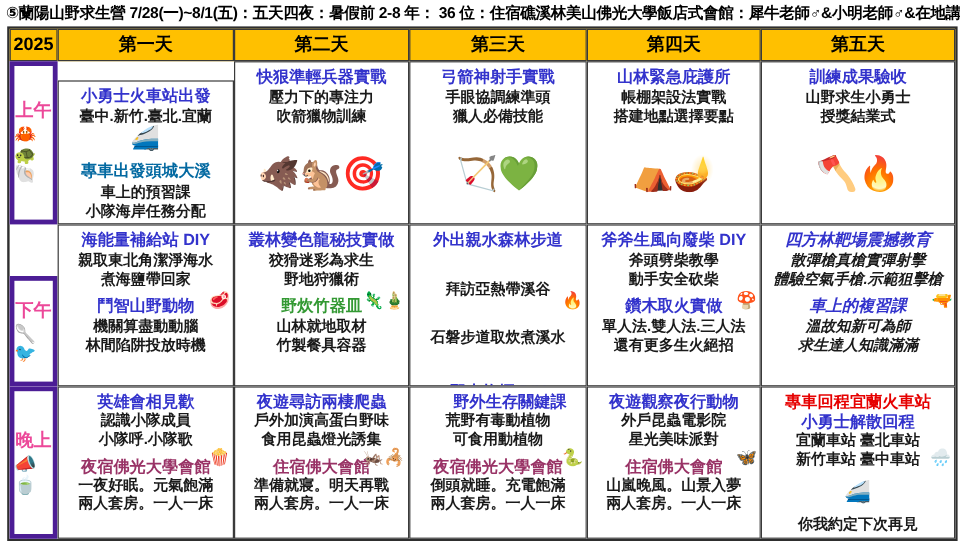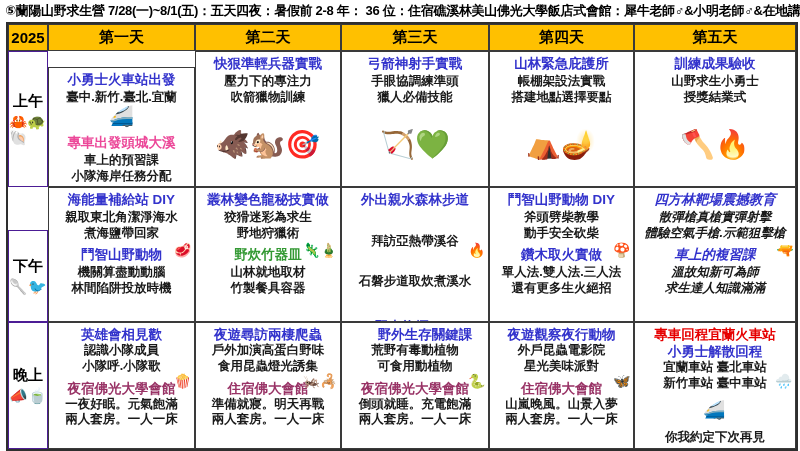--- a/index.html
+++ b/index.html
@@ -18,23 +18,23 @@
     grid-template-columns:40px 147px 146px 148px 145px 1fr;
     grid-template-rows:27px 136px 135px 1fr;
     border:2px solid #2e2e2e;background:#fff;
   }
   .hcell,.ycell{
     background:#FFC000;border:1px solid #3a3a3a;
     display:flex;align-items:center;justify-content:center;
     font-size:15px;font-weight:700;color:#000;
   }
   .lcell{
-    border:1px solid #4c1d95;background:#fff;
+    border:4px solid #4c1d95;background:#fff;
     display:flex;flex-direction:column;align-items:center;justify-content:center;gap:3px;
-    font-size:15px;font-weight:700;color:#000000;
+    font-size:15px;font-weight:700;color:#ec4899;
   }
   .lcell .licons{font-size:15px;font-weight:400;line-height:1.1;}
   .cell{
     border:1px solid #3a3a3a;position:relative;overflow:hidden;
     display:flex;flex-direction:column;align-items:center;
     padding:3px 1px 2px 1px;background:#fff;
   }
   .seg-title{
     font-size:13.5px;font-weight:700;white-space:nowrap;line-height:1.32;text-align:center;
   }
@@ -73,21 +73,21 @@
     <span class="licons">🥄🐦</span>
   </div>
   <div class="lcell" style="grid-row:4;grid-column:1;">
     <span>晚上</span>
     <span class="licons">📣🍵</span>
   </div>
 <div class="cell row-morning" style="grid-area: 2 / 2; margin-top: 16px;">
       <div class="seg-title" style="color: rgb(51, 51, 204);">小勇士火車站出發</div>
       <div class="seg-line">臺中.新竹.臺北.宜蘭</div>
       <div class="seg-icons" style="font-size: 20px;">🚄</div>
-      <div class="seg-title" style="color: #ec4899;">專車出發頭城大溪</div>
+      <div class="seg-title" style="color: #0369a1;">專車出發頭城大溪</div>
       <div class="seg-line">車上的預習課</div>
       <div class="seg-line">小隊海岸任務分配</div>
     </div>
     <div class="cell row-morning" style="grid-area: 2 / 3;">
       <div class="seg-title" style="color: rgb(51, 51, 204);">快狠準輕兵器實戰</div>
       <div class="seg-line">壓力下的專注力</div>
       <div class="seg-line">吹箭獵物訓練</div>
       <div class="seg-icons">🐗🐿️🎯</div>
     </div>
     <div class="cell row-morning" style="grid-area: 2 / 4;">
@@ -129,21 +129,21 @@
     <div class="cell row-afternoon" style="grid-area: 3 / 4; gap: 24px;">
       <div class="seg-title" style="color: rgb(51, 51, 204);">外出親水森林步道</div>
       <div class="seg-line">拜訪亞熱帶溪谷</div>
       <div class="seg-line">石磐步道取炊煮溪水</div>
       <div class="seg-title" style="color: rgb(51, 51, 204);">野夫炊煙 DIY</div>
       <div class="seg-line">野蔬竹筒湯</div>
       <div class="seg-line">香菇竹筒飯</div>
       <div class="seg-corner">🔥</div>
     </div>
     <div class="cell row-afternoon" style="grid-area: 3 / 5;">
-      <div class="seg-title" style="color: rgb(51, 51, 204);">鬥智山野動物 DIY</div>
+      <div class="seg-title" style="color: rgb(51, 51, 204);">斧斧生風向廢柴 DIY</div>
       <div class="seg-line">斧頭劈柴教學</div>
       <div class="seg-line">動手安全砍柴</div>
       <div class="seg-title" style="color: rgb(51, 51, 204);">鑽木取火實做</div>
       <div class="seg-line">單人法.雙人法.三人法</div>
       <div class="seg-line">還有更多生火絕招</div>
       <div class="seg-corner">🍄</div>
     </div>
     <div class="cell row-afternoon" style="grid-area: 3 / 6; font-style: italic;">
       <div class="seg-title" style="color: rgb(51, 51, 204);">四方林靶場震撼教育</div>
       <div class="seg-line">散彈槍真槍實彈射擊</div>

